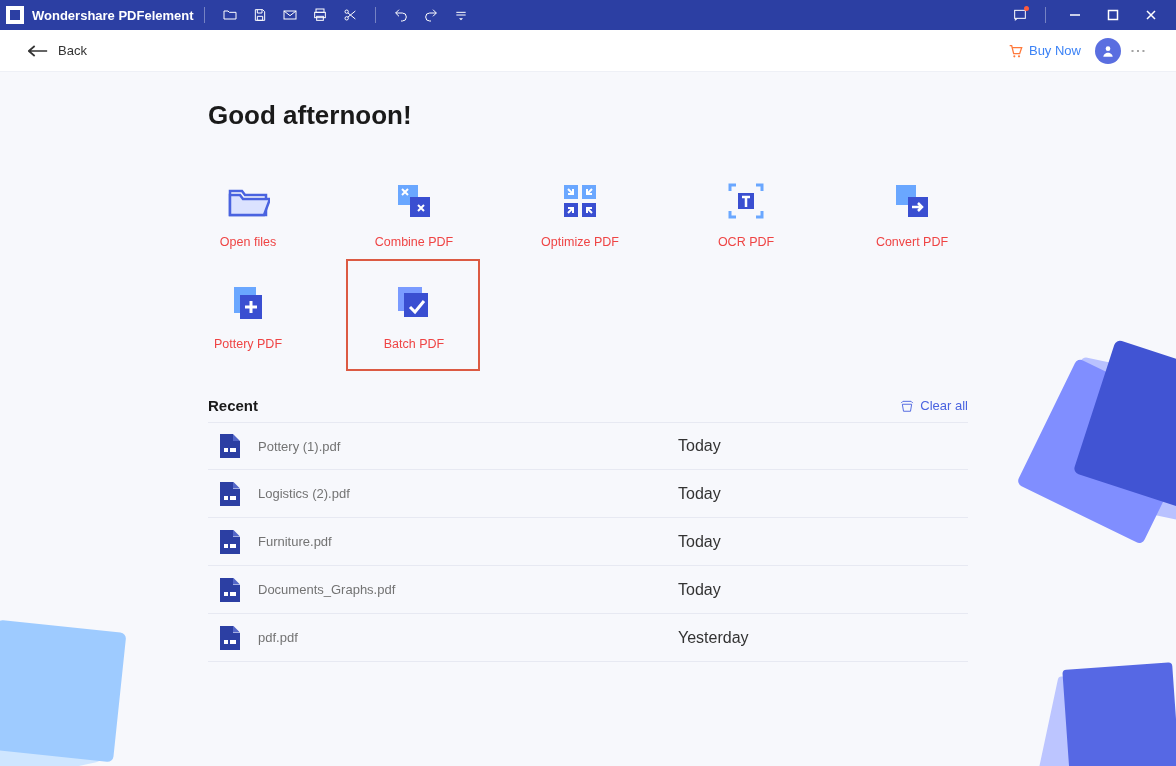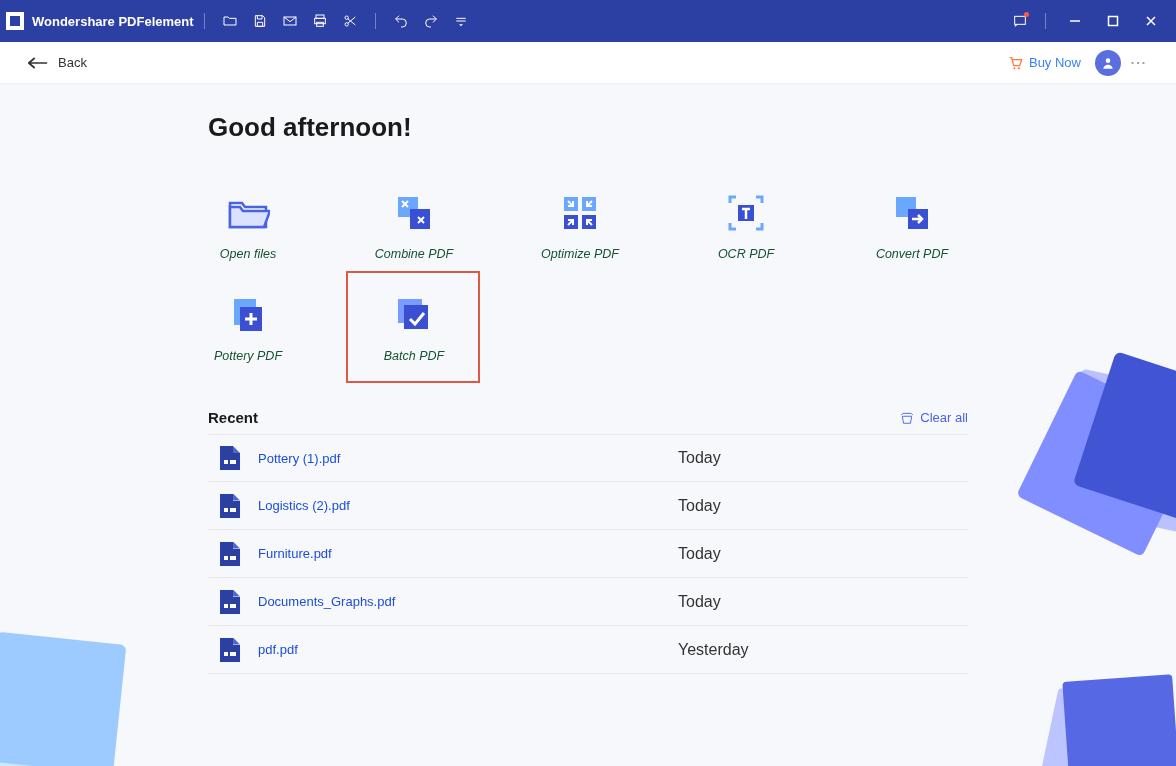--- a/index.html
+++ b/index.html
@@ -1,18 +1,18 @@
 <!DOCTYPE html>
 <html><head>
 <meta charset="utf-8">
 <style>
   * { box-sizing: border-box; margin: 0; padding: 0; font-family: "Segoe UI", Arial, sans-serif; }
   html,body { width:1176px; height:766px; overflow:hidden; background:#f7f8fc; }
   .titlebar {
-    height:42px; background:#2c3fa3; display:flex; align-items:center; color:#fff;
+    height:30px; background:#2c3fa3; display:flex; align-items:center; color:#fff;
     padding:4px 6px; font-size:13px;justify-content:flex-end;
   }
   .titlebar .logo {
     width:18px;height:18px;background:#fff;margin-right:8px;position:relative;
   }
   .titlebar .logo::after{
     content:"";position:absolute;left:4px;top:4px;width:10px;height:10px;background:#2c3fa3;
   }
   .titlebar .appname { font-weight:600; }
   .tb-sep { width:1px;height:16px;background:rgba(255,255,255,.35); margin:0 10px; }
@@ -41,41 +41,41 @@
   .avatar svg{width:14px;height:14px;fill:#fff;}
   .dots { margin-left:8px;color:#888;font-size:16px;letter-spacing:-1px;cursor:pointer; writing-mode:vertical-rl; }
 
   .page { position:relative; height:calc(766px - 72px); overflow:hidden; }
   .content { width:760px; margin-left:208px; padding-top:28px; }
   .greeting { font-size:26px; font-weight:700; color:#1a1a1a; margin-bottom:48px; }
 
   .tiles { display:flex; flex-wrap:wrap; column-gap:86px; row-gap:32px; }
   .tile { width:80px; display:flex; flex-direction:column; align-items:center; cursor:pointer; position:relative;}
   .tile-icon { width:44px;height:44px; display:flex;align-items:center;justify-content:center; margin-bottom:12px;}
-  .tile-label { font-size:12.5px; color:#14532d; white-space:nowrap;font-style:italic; }
+  .tile-label { font-size:12.5px; color:#ef4444; white-space:nowrap; }
   .tile-hl-box { position:absolute; border:2px solid #dc5a43; pointer-events:none; }
 
   .recent-hdr { display:flex; align-items:center; margin-top:46px; margin-bottom:8px;text-align:right;}
   .recent-title { font-size:15px; font-weight:700; color:#1a1a1a; }
   .recent-spacer{flex:1;}
   .clear-all { display:flex;align-items:center;gap:6px;color:#4a63e0;font-size:13px;cursor:pointer;}
   .clear-all svg{width:14px;height:14px;stroke:#4a63e0;fill:none;stroke-width:1.6;}
 
   .recent-list { }
   .recent-row {
     display:flex;align-items:center;height:48px;border-bottom:1px solid #e7e9f2;
     padding:0 4px;cursor:pointer;
   }
   .recent-row:first-child{border-top:1px solid #e7e9f2;}
   .file-icon { width:20px;height:24px;background:#2c3fa3;position:relative;margin-right:18px;margin-left:8px;}
   .file-icon::before{content:"";position:absolute;top:0;right:0;width:7px;height:7px;background:#f7f8fc;}
   .file-icon::after{content:"";position:absolute;top:0;right:0;width:7px;height:7px;background:#5366c7;clip-path:polygon(0 0,100% 100%,0 100%);}
   .file-icon .dot{position:absolute;left:4px;bottom:6px;width:4px;height:4px;background:#fff;}
   .file-icon .bar{position:absolute;left:10px;bottom:6px;width:6px;height:4px;background:#fff;}
-  .file-name { font-size:13px;color:#1d4ed8;flex:0 0 420px; }
+  .file-name { font-size:13px;color:#737373;flex:0 0 420px; }
   .file-date { font-size:16px;color:#333; }
 
   
   .deco-br { position:absolute; right:-40px; bottom:240px; width:180px;height:180px; transform:rotate(20deg);}
   .deco-br div{position:absolute;width:140px;height:140px;border-radius:6px;}
   .deco-br .a{background:#b9c2ff;left:30px;top:20px;transform:rotate(-8deg);}
   .deco-br .b{background:#808eff;left:10px;top:40px;transform:rotate(6deg);}
   .deco-br .c{background:#4154d3;left:50px;top:0;transform:rotate(-2deg);}
   .deco-br2 { position:absolute; right:-10px; bottom:-60px; width:160px;height:160px;}
   .deco-br2 div{position:absolute;width:110px;height:110px;border-radius:4px;}

